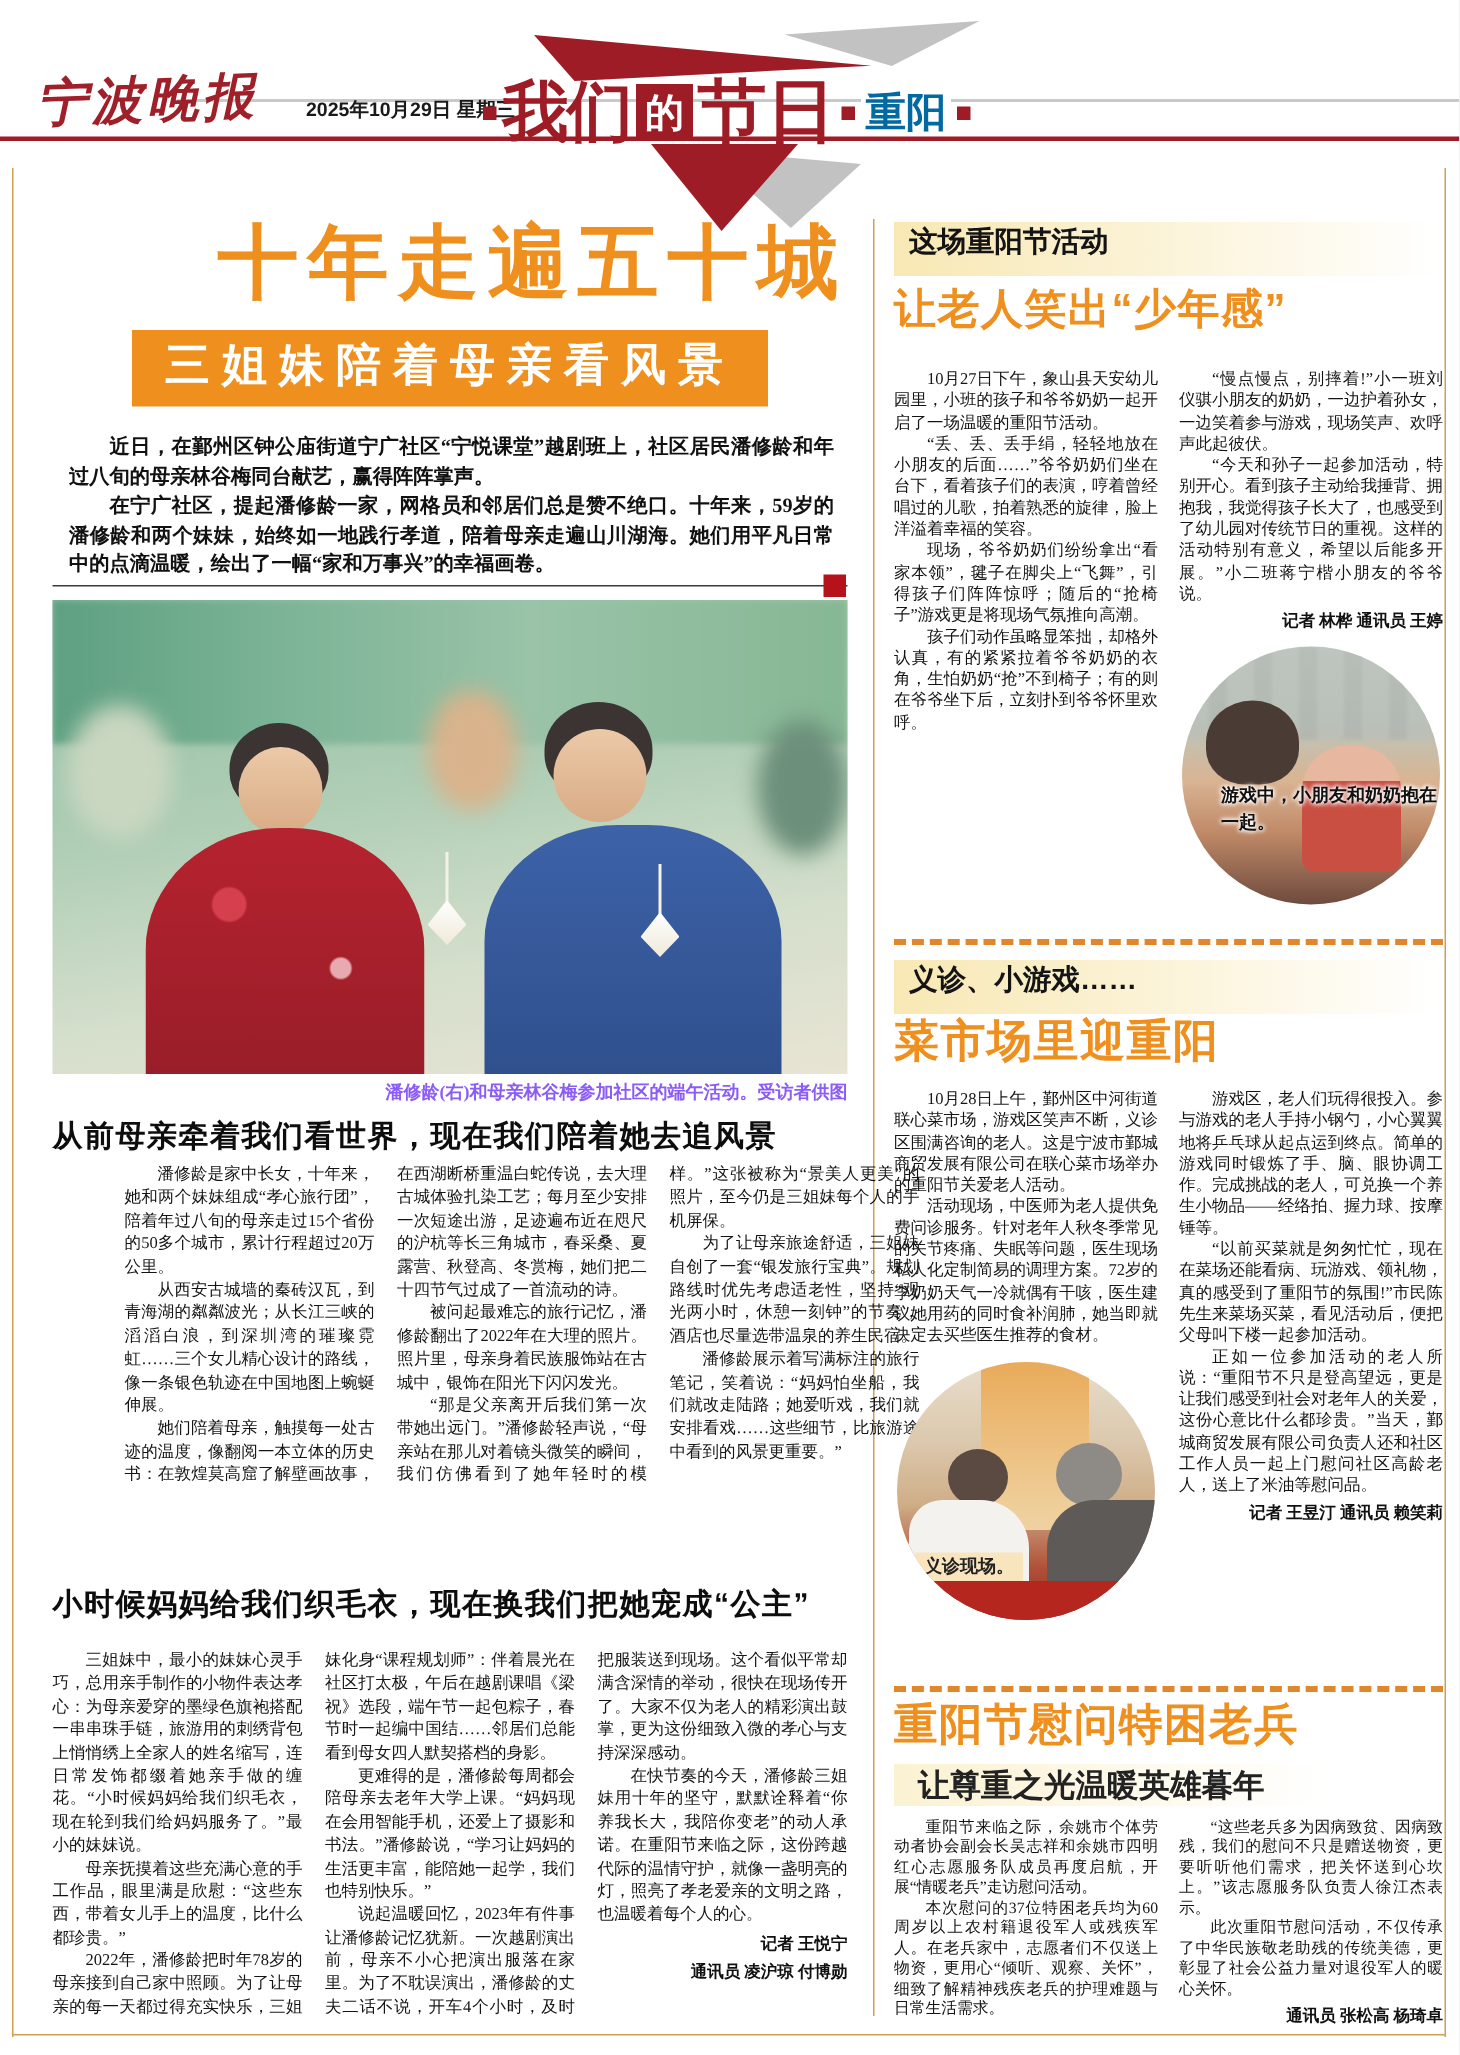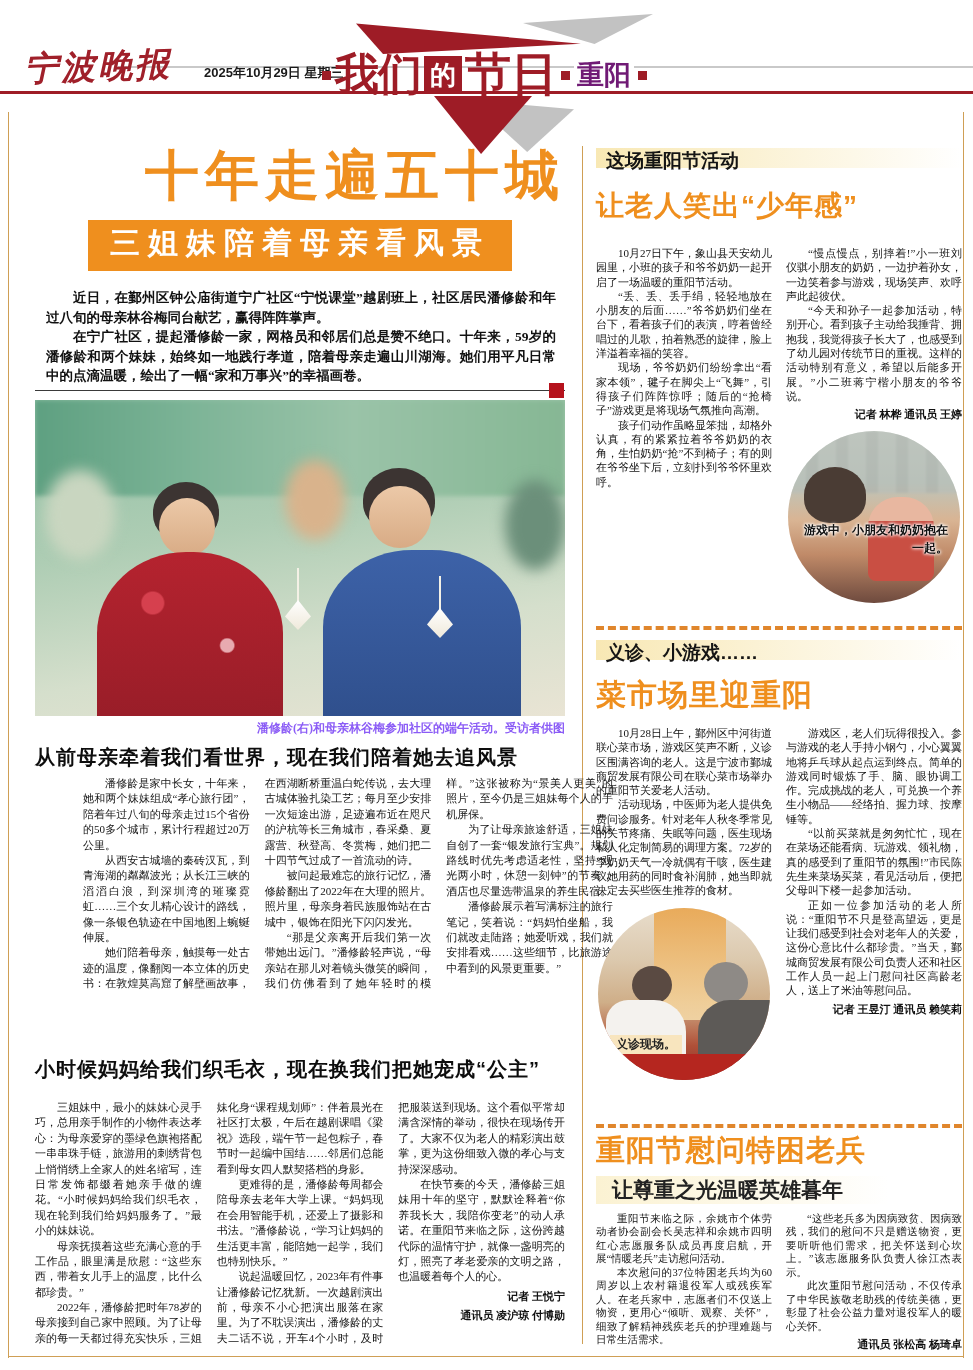--- a/index.html
+++ b/index.html
@@ -21,21 +21,21 @@
   .tri-bot-gray{left:152px;top:88px;width:104px;height:52px;background:#c2c2c2;
                 clip-path:polygon(0 0,100% 18%,55% 100%);}
   .tri-bot-red{left:116px;top:84px;width:98px;height:58px;background:#9e1c26;
                clip-path:polygon(0 0,100% 0,48% 100%);}
   .banner-row{left:0;top:40px;display:flex;align-items:center;justify-content:center;}
   .b-sq{width:9px;height:9px;background:#9e1c26;margin:0 4px;flex:0 0 auto;}
   .b-big{font:900 44px "Liberation Serif",serif;color:#9e1c26;letter-spacing:-1px;line-height:1;}
   .b-big2{font:900 46px "Liberation Serif",serif;color:#9e1c26;letter-spacing:0;line-height:1;}
   .b-de{width:38px;height:38px;background:#9e1c26;color:#fff;display:flex;align-items:center;
         justify-content:center;font:900 26px "Liberation Serif",serif;margin:0 3px;}
-  .b-topic{font:700 27px "Liberation Sans",sans-serif;color:#701a75;background:#fff;
+  .b-topic{font:700 27px "Liberation Sans",sans-serif;color:#0369a1;background:#fff;
            padding:1px 3px;line-height:1;}
 
   
   .fr{background:#cf9f55;}
   .fr-left{left:8px;top:112px;width:1px;height:1246px;}
   .fr-right{left:963px;top:112px;width:1px;height:1246px;}
   .fr-bottom{left:8px;top:1356px;width:956px;height:1px;}
   .fr-divider{left:582px;top:146px;width:1px;height:1198px;}
 
   
@@ -69,21 +69,21 @@
   .m-caption{left:35px;top:720px;width:530px;text-align:right;
              font:700 12px "Liberation Serif",serif;color:#8b5cf6;}
 
   .sec-head{left:35px;width:530px;font:900 20px "Liberation Sans",sans-serif;color:#0d0d0d;letter-spacing:1px;}
   .cols3{left:35px;width:530px;column-count:3;column-gap:15px;}
   .bodytext p{margin:0;text-indent:2em;text-align:justify;
               font:400 11px/1.4 "Liberation Serif",serif;color:#141414;}
   .byline{text-align:right;font:700 11px/1.5 "Liberation Serif",serif;color:#111;margin-top:3px;}
 
   
-  .kicker{left:596px;width:366px;height:20px;line-height:32px;padding-left:10px;box-sizing:border-box;
+  .kicker{left:596px;width:366px;height:36px;line-height:32px;padding-left:10px;box-sizing:border-box;
           background:linear-gradient(90deg,#f8e8b4,#fdf8e8 70%,#ffffff);
           font:700 19px "Liberation Sans",sans-serif;color:#141414;}
   .rhead{left:596px;width:366px;font-weight:900;font-family:"Liberation Sans",sans-serif;
          color:#ef8f1e;letter-spacing:1px;line-height:1.15;}
   .flexcols{left:596px;width:366px;display:flex;gap:14px;}
   .fcol{width:176px;flex:0 0 176px;}
   .rbody p{margin:0;text-indent:2em;text-align:justify;
            font:400 11px/1.3 "Liberation Serif",serif;color:#141414;}
   .rbody .byline{font-size:11px;}
   .dashed{left:596px;width:366px;height:0;border-top:4px dashed #e0862c;}
@@ -91,21 +91,21 @@
   
   .circle{width:172px;height:172px;border-radius:50%;position:relative;overflow:hidden;flex:0 0 auto;}
   .circleA{margin:8px 0 0 2px;
            background:linear-gradient(180deg,#c8cfc6 0%,#bcc5bb 30%,#d9b493 52%,#c08a68 72%,#6e4a3e 100%);}
   .cA-bldg{position:absolute;left:0;top:0;width:100%;height:62px;opacity:.55;filter:blur(1px);
            background:repeating-linear-gradient(90deg,#b7bdb9 0 18px,#a9b0ac 18px 30px);}
   .cA-adult{position:absolute;left:16px;top:36px;width:62px;height:56px;background:#4a3c34;
             border-radius:50% 50% 42% 42%;}
   .cA-child{position:absolute;right:26px;top:66px;width:66px;height:84px;border-radius:30px 30px 8px 8px;
             background:linear-gradient(180deg,#e8b7a0 0 24px,#c94f43 24px);}
-  .cA-cap{position:absolute;right:12px;top:90px;width:144px;text-align:right;
+  .cA-cap{position:absolute;right:2px;top:90px;width:144px;text-align:left;
           font:700 12px/1.5 "Liberation Serif",serif;color:#111;
           text-shadow:0 0 3px #fff,0 0 3px #fff,0 0 4px #fff;}
   .circleB{margin:10px 0 0 2px;
            background:linear-gradient(180deg,#e8ddcc 0%,#dcc9ae 30%,#cfae88 55%,#b05038 80%,#8a2f28 100%);}
   .cB-poster{position:absolute;left:56px;top:0;width:72px;height:112px;opacity:.9;
              background:linear-gradient(180deg,#e9a54e,#f4d9a8);}
   .cB-doc-head{position:absolute;left:34px;top:58px;width:40px;height:38px;background:#5a4a42;border-radius:50%;}
   .cB-doc-coat{position:absolute;left:8px;top:92px;width:80px;height:60px;background:#f4f2ee;
                border-radius:22px 32px 0 0;}
   .cB-eld-head{position:absolute;right:22px;top:54px;width:44px;height:42px;background:#8e8a86;border-radius:50%;}

